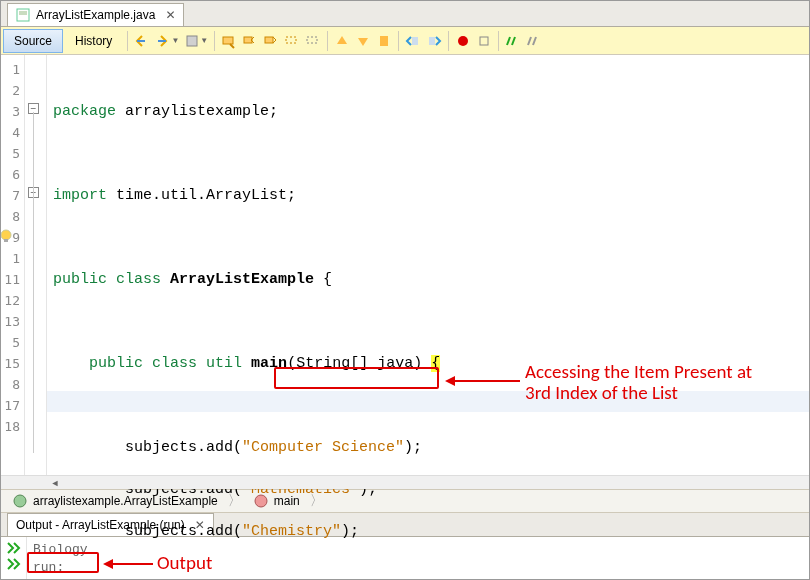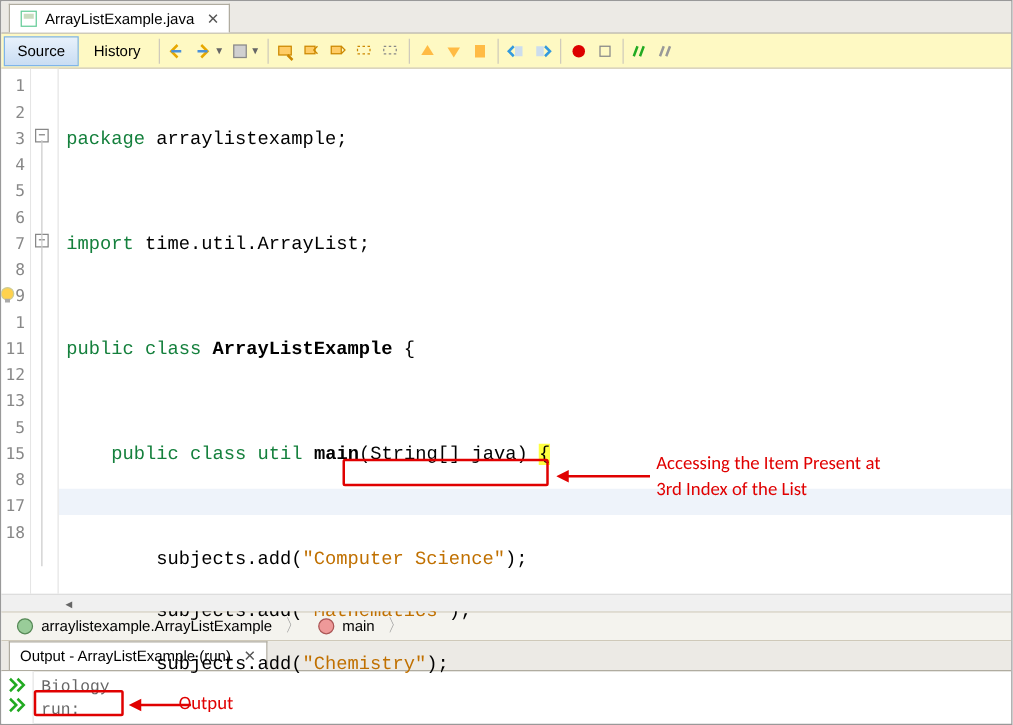--- a/index.html
+++ b/index.html
@@ -20,21 +20,21 @@
 .gutter2 { width: 22px; background: #fff; border-right: 1px solid #e5e5e5; position: relative; }
 .fold { position: absolute; left: 3px; width: 11px; height: 11px; border: 1px solid #888; background: #fff; font-size: 10px; line-height: 9px; text-align: center; color: #555; cursor: pointer; }
 .foldline { position: absolute; left: 8px; width: 1px; background: #ccc; top: 57px; bottom: 22px; }
 .code { flex: 1; font-family: "Courier New", monospace; font-size: 15px; line-height: 21px; padding: 4px 0 0 6px; position: relative; white-space: pre; }
 .kw { color: #15803d; }
 .str { color: #c07000; }
 .hl { background: #ffff40; }
 .currentline { position: absolute; left: 0; right: 0; height: 21px; background: #eef3fa; z-index: -1; }
 
 .annotation-box { position: absolute; border: 2px solid #e00000; border-radius: 2px; pointer-events: none; }
-.annotation-text { position: absolute; color: #e00000; font-family: Calibri, Arial, sans-serif; font-size: 15px; }
+.annotation-text { position: absolute; color: #e00000; font-family: Calibri, Arial, sans-serif; font-size: 19px; }
 .arrow { position: absolute; }
 
 .scroll-area { height: 14px; background: #f0f0f0; border-top: 1px solid #ddd; position: relative; }
 .scroll-left { position: absolute; left: 46px; width: 16px; height: 14px; display: flex; align-items: center; justify-content: center; color: #666; font-size: 9px; }
 
 .breadcrumb { display: flex; align-items: flex-start; height: 24px; border-top: 1px solid #cfc9b9; border-bottom: 1px solid #cfc9b9; background: #f4f3ee; padding-left: 6px; gap: 0; }
 .bc { display: flex; align-items: center; padding: 2px 6px; gap: 6px; font-size: 12px; }
 .bc .chev { color: #999; margin-left: 4px; font-size: 14px; }
 
 .output-tabbar { display: flex; background: #eceae5; border-bottom: 1px solid #b0aca0; height: 24px; align-items: flex-end; padding-left: 6px; }
@@ -276,15 +276,15 @@
   </div>
   <div class="out-content">
     <div>Biology</div>
     <div>run:</div>
     <div class="green">BUILD SUCCESSFUL (total time: 0 seconds)</div>
     <div class="annotation-box" style="left:0px; top:15px; width:72px; height:21px;"></div>
     <svg class="arrow" style="left:76px; top:20px;" width="50" height="14">
         <line x1="50" y1="7" x2="6" y2="7" stroke="#e00000" stroke-width="2"></line>
         <polygon points="0,7 10,2 10,12" fill="#e00000"></polygon>
       </svg>
-    <div class="annotation-text" style="left:116px; top:17px;">Output</div>
+    <div class="annotation-text" style="left:130px; top:17px;">Output</div>
   </div>
 </div>
 
 </body></html>

